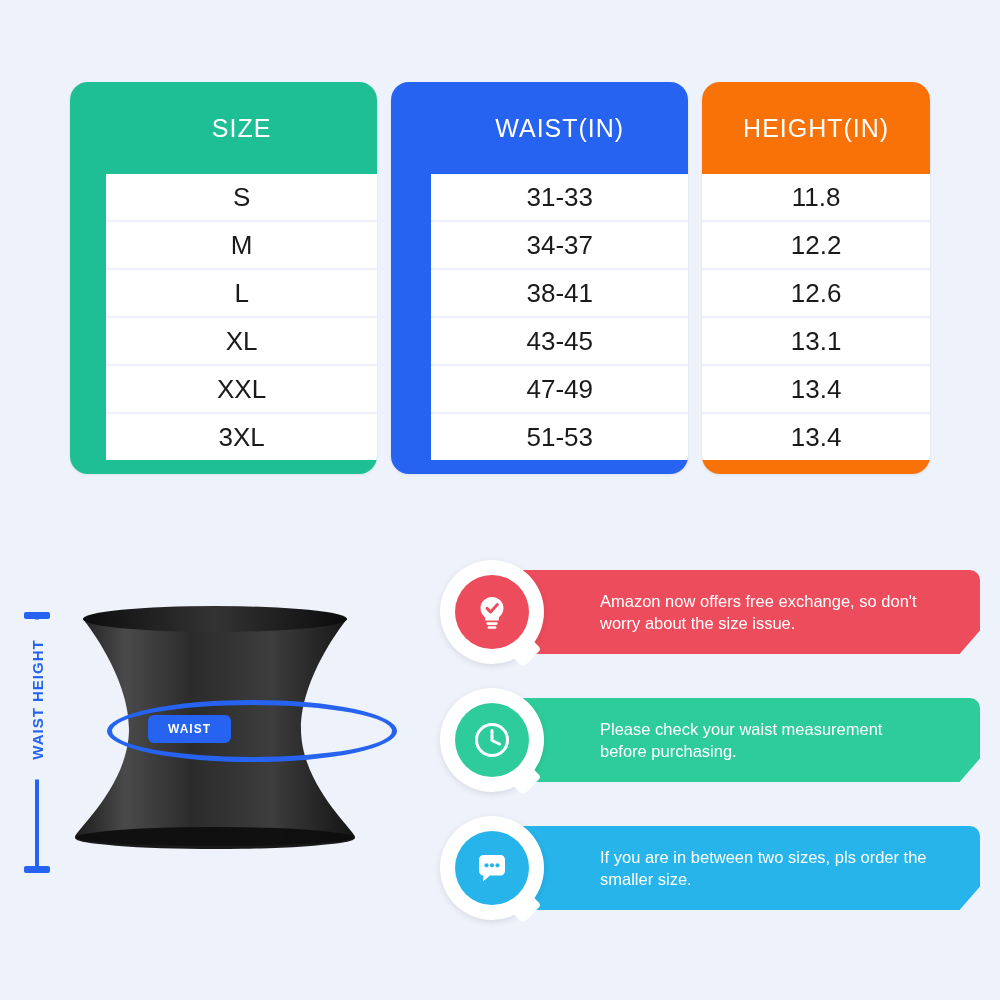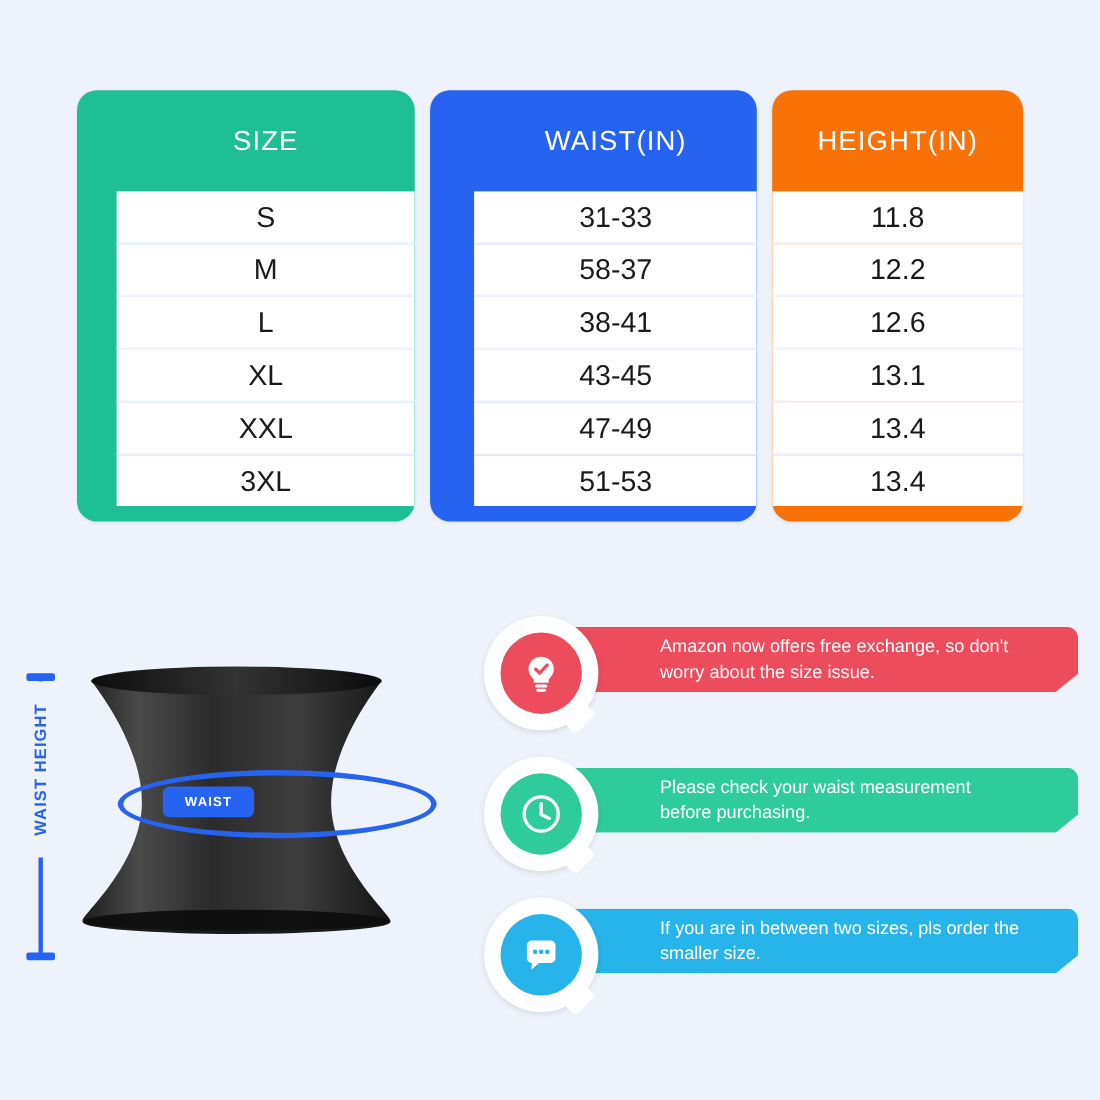--- a/index.html
+++ b/index.html
@@ -146,21 +146,21 @@
   .tip {
     position: relative;
     height: 110px;
     margin-bottom: 18px;
   }
   .ribbon {
     position: absolute;
     left: 40px;
     top: 10px;
     width: 510px;
-    height: 59px;
+    height: 84px;
     color: #ffffff;
     display: flex;
     align-items: center;
     box-sizing: border-box;
     padding: 0 53px 0 130px;
     font-size: 16.5px;
     line-height: 1.35;
   }
   .tip1 .ribbon {
     background: #ed4c5c;
@@ -230,21 +230,21 @@
       <div class="cell">XL</div>
       <div class="cell">XXL</div>
       <div class="cell">3XL</div>
     </div>
   </div>
 
   <div class="chart-col waist">
     <div class="col-head">WAIST(IN)</div>
     <div class="col-body">
       <div class="cell">31-33</div>
-      <div class="cell">58-37</div>
+      <div class="cell">34-37</div>
       <div class="cell">38-41</div>
       <div class="cell">43-45</div>
       <div class="cell">47-49</div>
       <div class="cell">51-53</div>
     </div>
   </div>
 
   <div class="chart-col height">
     <div class="col-head">HEIGHT(IN)</div>
     <div class="col-body">

